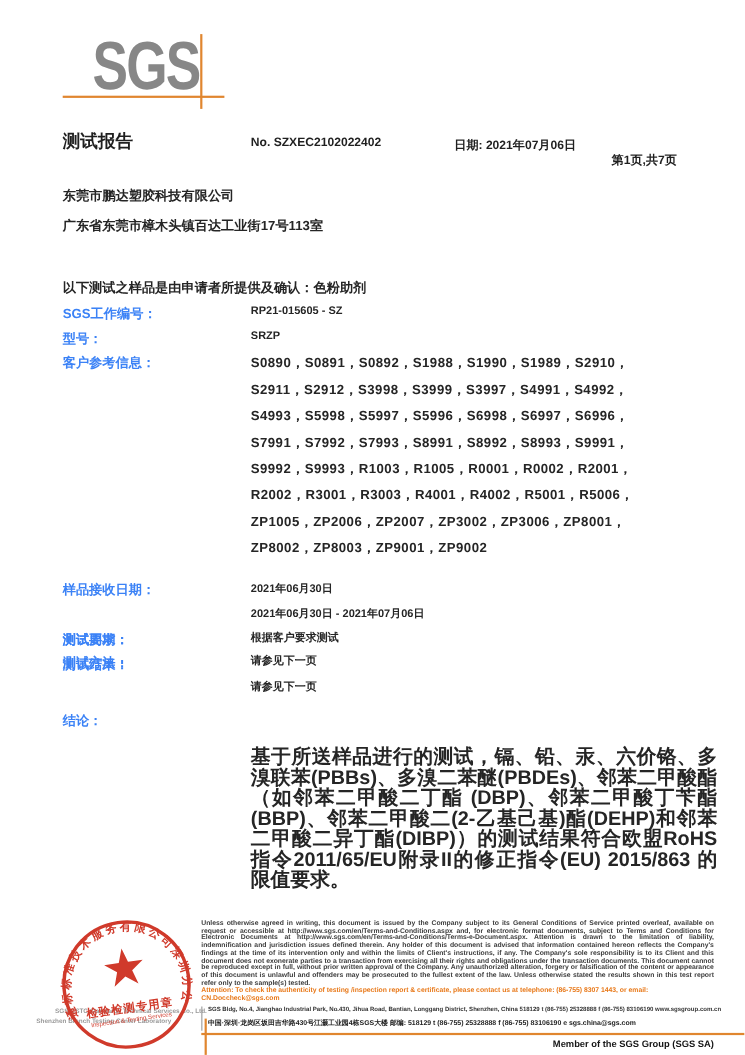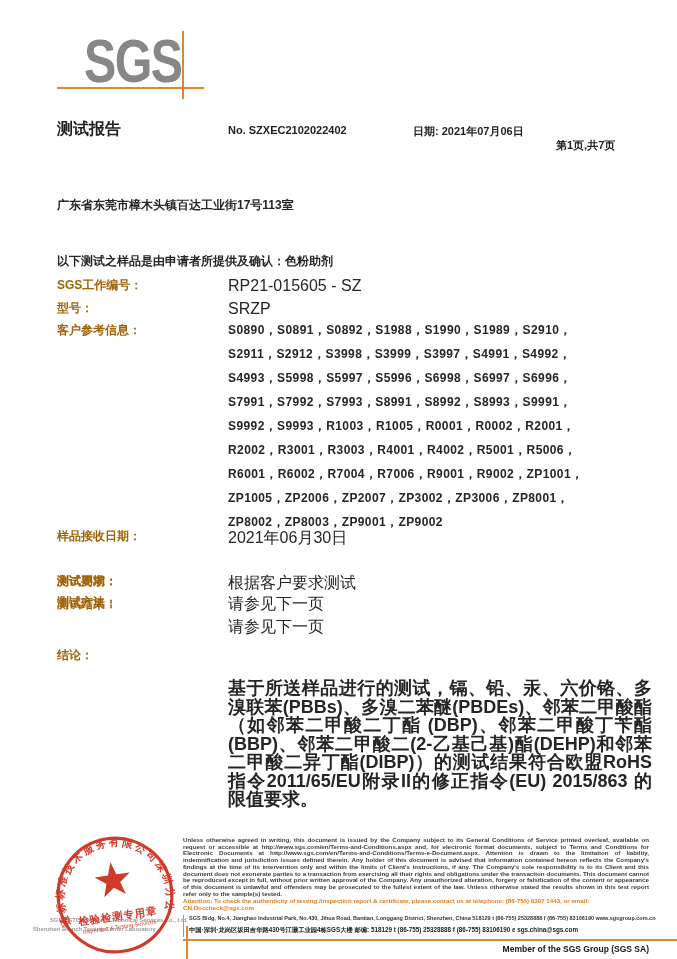--- a/index.html
+++ b/index.html
@@ -13,22 +13,22 @@
     left:84px;top:30px;font-size:62px;font-weight:bold;color:#878787;line-height:1;
     letter-spacing:-2px;transform:scaleX(0.78);transform-origin:left top;
   }
   .logo-hline{left:57px;top:87px;width:147px;height:2px;background:#e0862f;}
   .logo-vline{left:182px;top:31px;width:2px;height:68px;background:#e0862f;}
   
   .report-title{left:57px;top:119px;font-size:16px;font-weight:bold;color:#1f1f1f;}
   .hdr-item{top:124px;font-size:11px;font-weight:bold;color:#1f1f1f;}
   
   .body-line{left:57px;font-size:12px;font-weight:bold;color:#252525;}
-  .lbl{left:57px;font-size:12px;font-weight:bold;color:#a16207;}
-  .val{left:228px;font-size:16px;font-weight:normal;color:#252525;}
+  .lbl{left:57px;font-size:12px;font-weight:bold;color:#3b82f6;}
+  .val{left:228px;font-size:10px;font-weight:bold;color:#252525;}
   .samples{left:228px;top:322px;}
   .samples div{height:24px;font-size:12px;font-weight:bold;letter-spacing:0.4px;}
   .conclusion{left:228px;top:647px;width:424px;font-size:18px;font-weight:bold;
     line-height:18.5px;text-align:justify;margin-top:32px;}
   
   .legal{left:183px;top:837px;width:466px;font-size:6.2px;line-height:6.7px;
     color:#3c3c3c;text-align:justify;font-weight:bold;}
   .attention{left:183px;top:897px;width:466px;font-size:6.2px;line-height:7px;
     color:#e87818;font-weight:bold;}
   .addr-block{left:183px;top:915px;border-left:1px solid #999;padding-left:5px;}
@@ -49,47 +49,48 @@
 
   <div class="abs logo-text">SGS</div>
   <div class="abs logo-hline"></div>
   <div class="abs logo-vline"></div>
 
   <div class="abs report-title">测试报告</div>
   <div class="abs hdr-item" style="left:228px;">No. SZXEC2102022402</div>
   <div class="abs hdr-item" style="left:413px;">日期: 2021年07月06日</div>
   <div class="abs hdr-item" style="left:556px;margin-top:14px;">第1页,共7页</div>
 
+  <div class="abs body-line" style="top:170px;">东莞市鹏达塑胶科技有限公司</div>
   <div class="abs body-line" style="top:197px;">广东省东莞市樟木头镇百达工业街17号113室</div>
 
   <div class="abs body-line" style="top:253px;">以下测试之样品是由申请者所提供及确认：色粉助剂</div>
 
   <div class="abs lbl" style="top:277px;">SGS工作编号：</div>
   <div class="abs val" style="top:277px;">RP21-015605 - SZ</div>
 
   <div class="abs lbl" style="top:300px;">型号：</div>
   <div class="abs val" style="top:300px;">SRZP</div>
 
   <div class="abs lbl" style="top:322px;">客户参考信息：</div>
   <div class="abs samples">
     <div>S0890，S0891，S0892，S1988，S1990，S1989，S2910，</div>
     <div>S2911，S2912，S3998，S3999，S3997，S4991，S4992，</div>
     <div>S4993，S5998，S5997，S5996，S6998，S6997，S6996，</div>
     <div>S7991，S7992，S7993，S8991，S8992，S8993，S9991，</div>
     <div>S9992，S9993，R1003，R1005，R0001，R0002，R2001，</div>
     <div>R2002，R3001，R3003，R4001，R4002，R5001，R5006，</div>
-    <div>R6001，R6002，R7004，R7006，R9001，R9002，ZP1001，</div>
     <div>ZP1005，ZP2006，ZP2007，ZP3002，ZP3006，ZP8001，</div>
     <div>ZP8002，ZP8003，ZP9001，ZP9002</div>
   </div>
 
   <div class="abs lbl" style="top:528px;">样品接收日期：</div>
   <div class="abs val" style="top:528px;">2021年06月30日</div>
 
   <div class="abs lbl" style="top:573px;">测试周期：</div>
+  <div class="abs val" style="top:551px;">2021年06月30日 - 2021年07月06日</div>
 
   <div class="abs lbl" style="top:573px;">测试要求：</div>
   <div class="abs val" style="top:573px;">根据客户要求测试</div>
 
   <div class="abs lbl" style="top:594px;">测试方法：</div>
   <div class="abs val" style="top:594px;">请参见下一页</div>
 
   <div class="abs lbl" style="top:596px;">测试结果：</div>
   <div class="abs val" style="top:617px;">请参见下一页</div>
 

